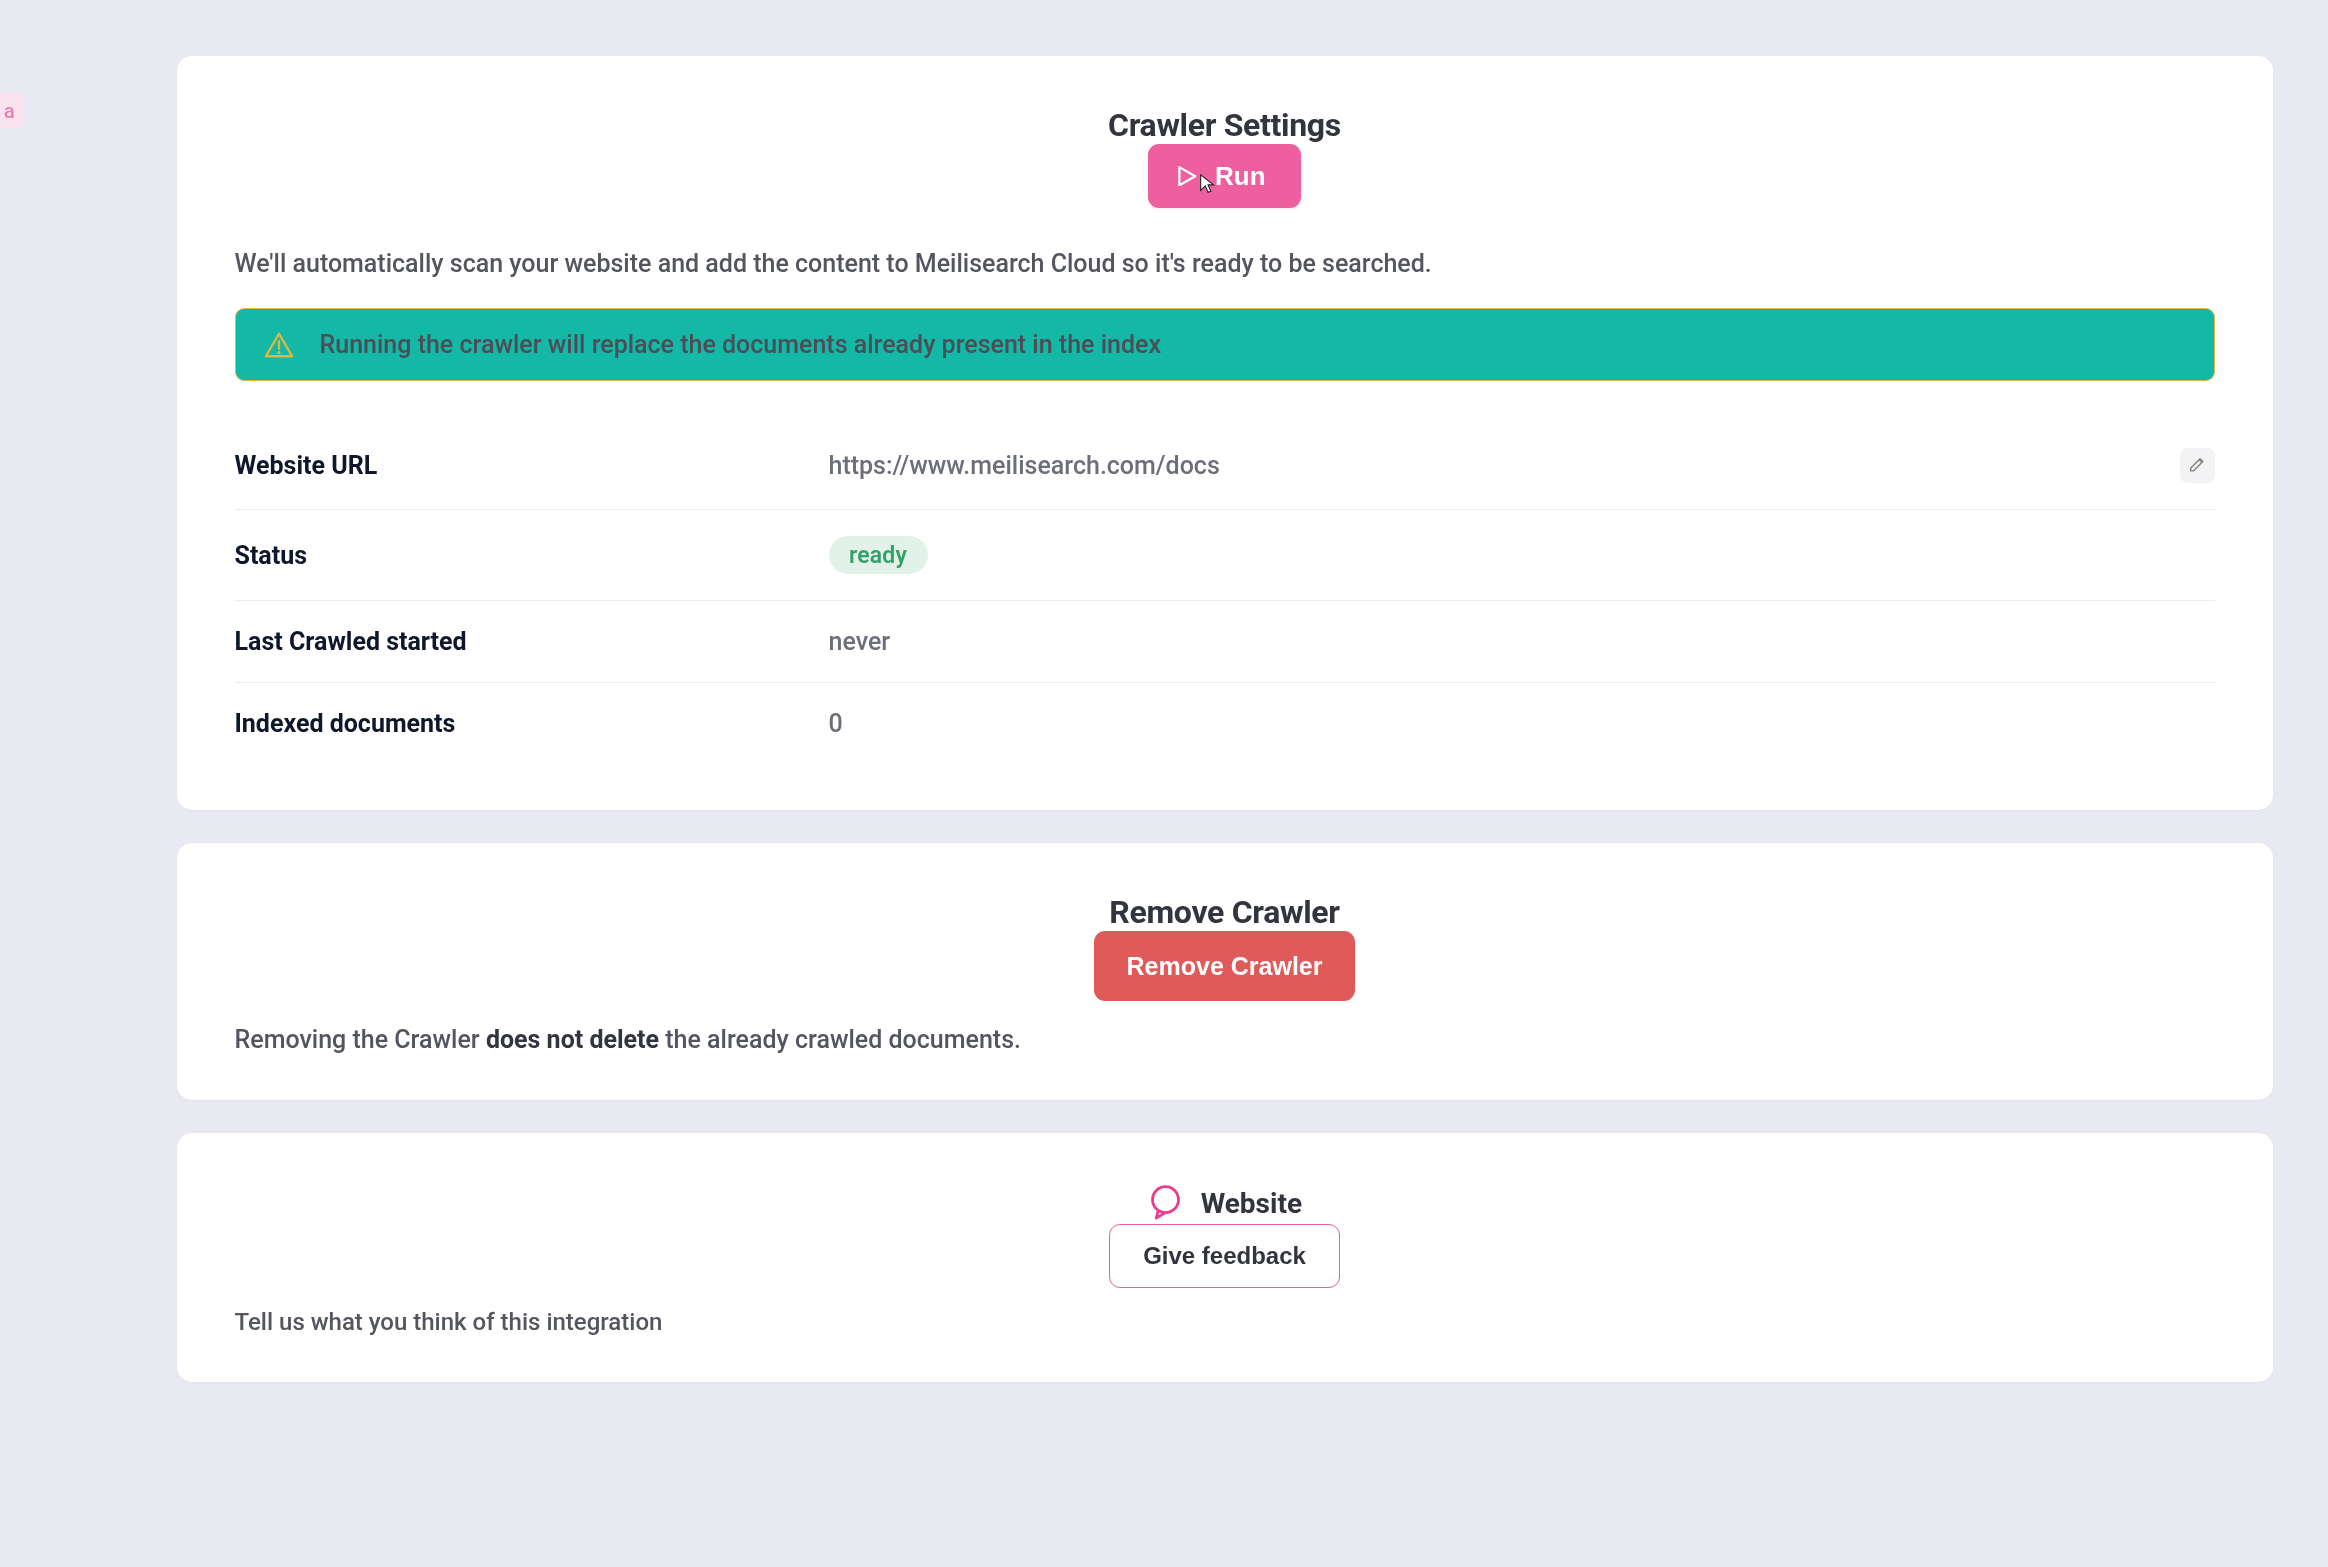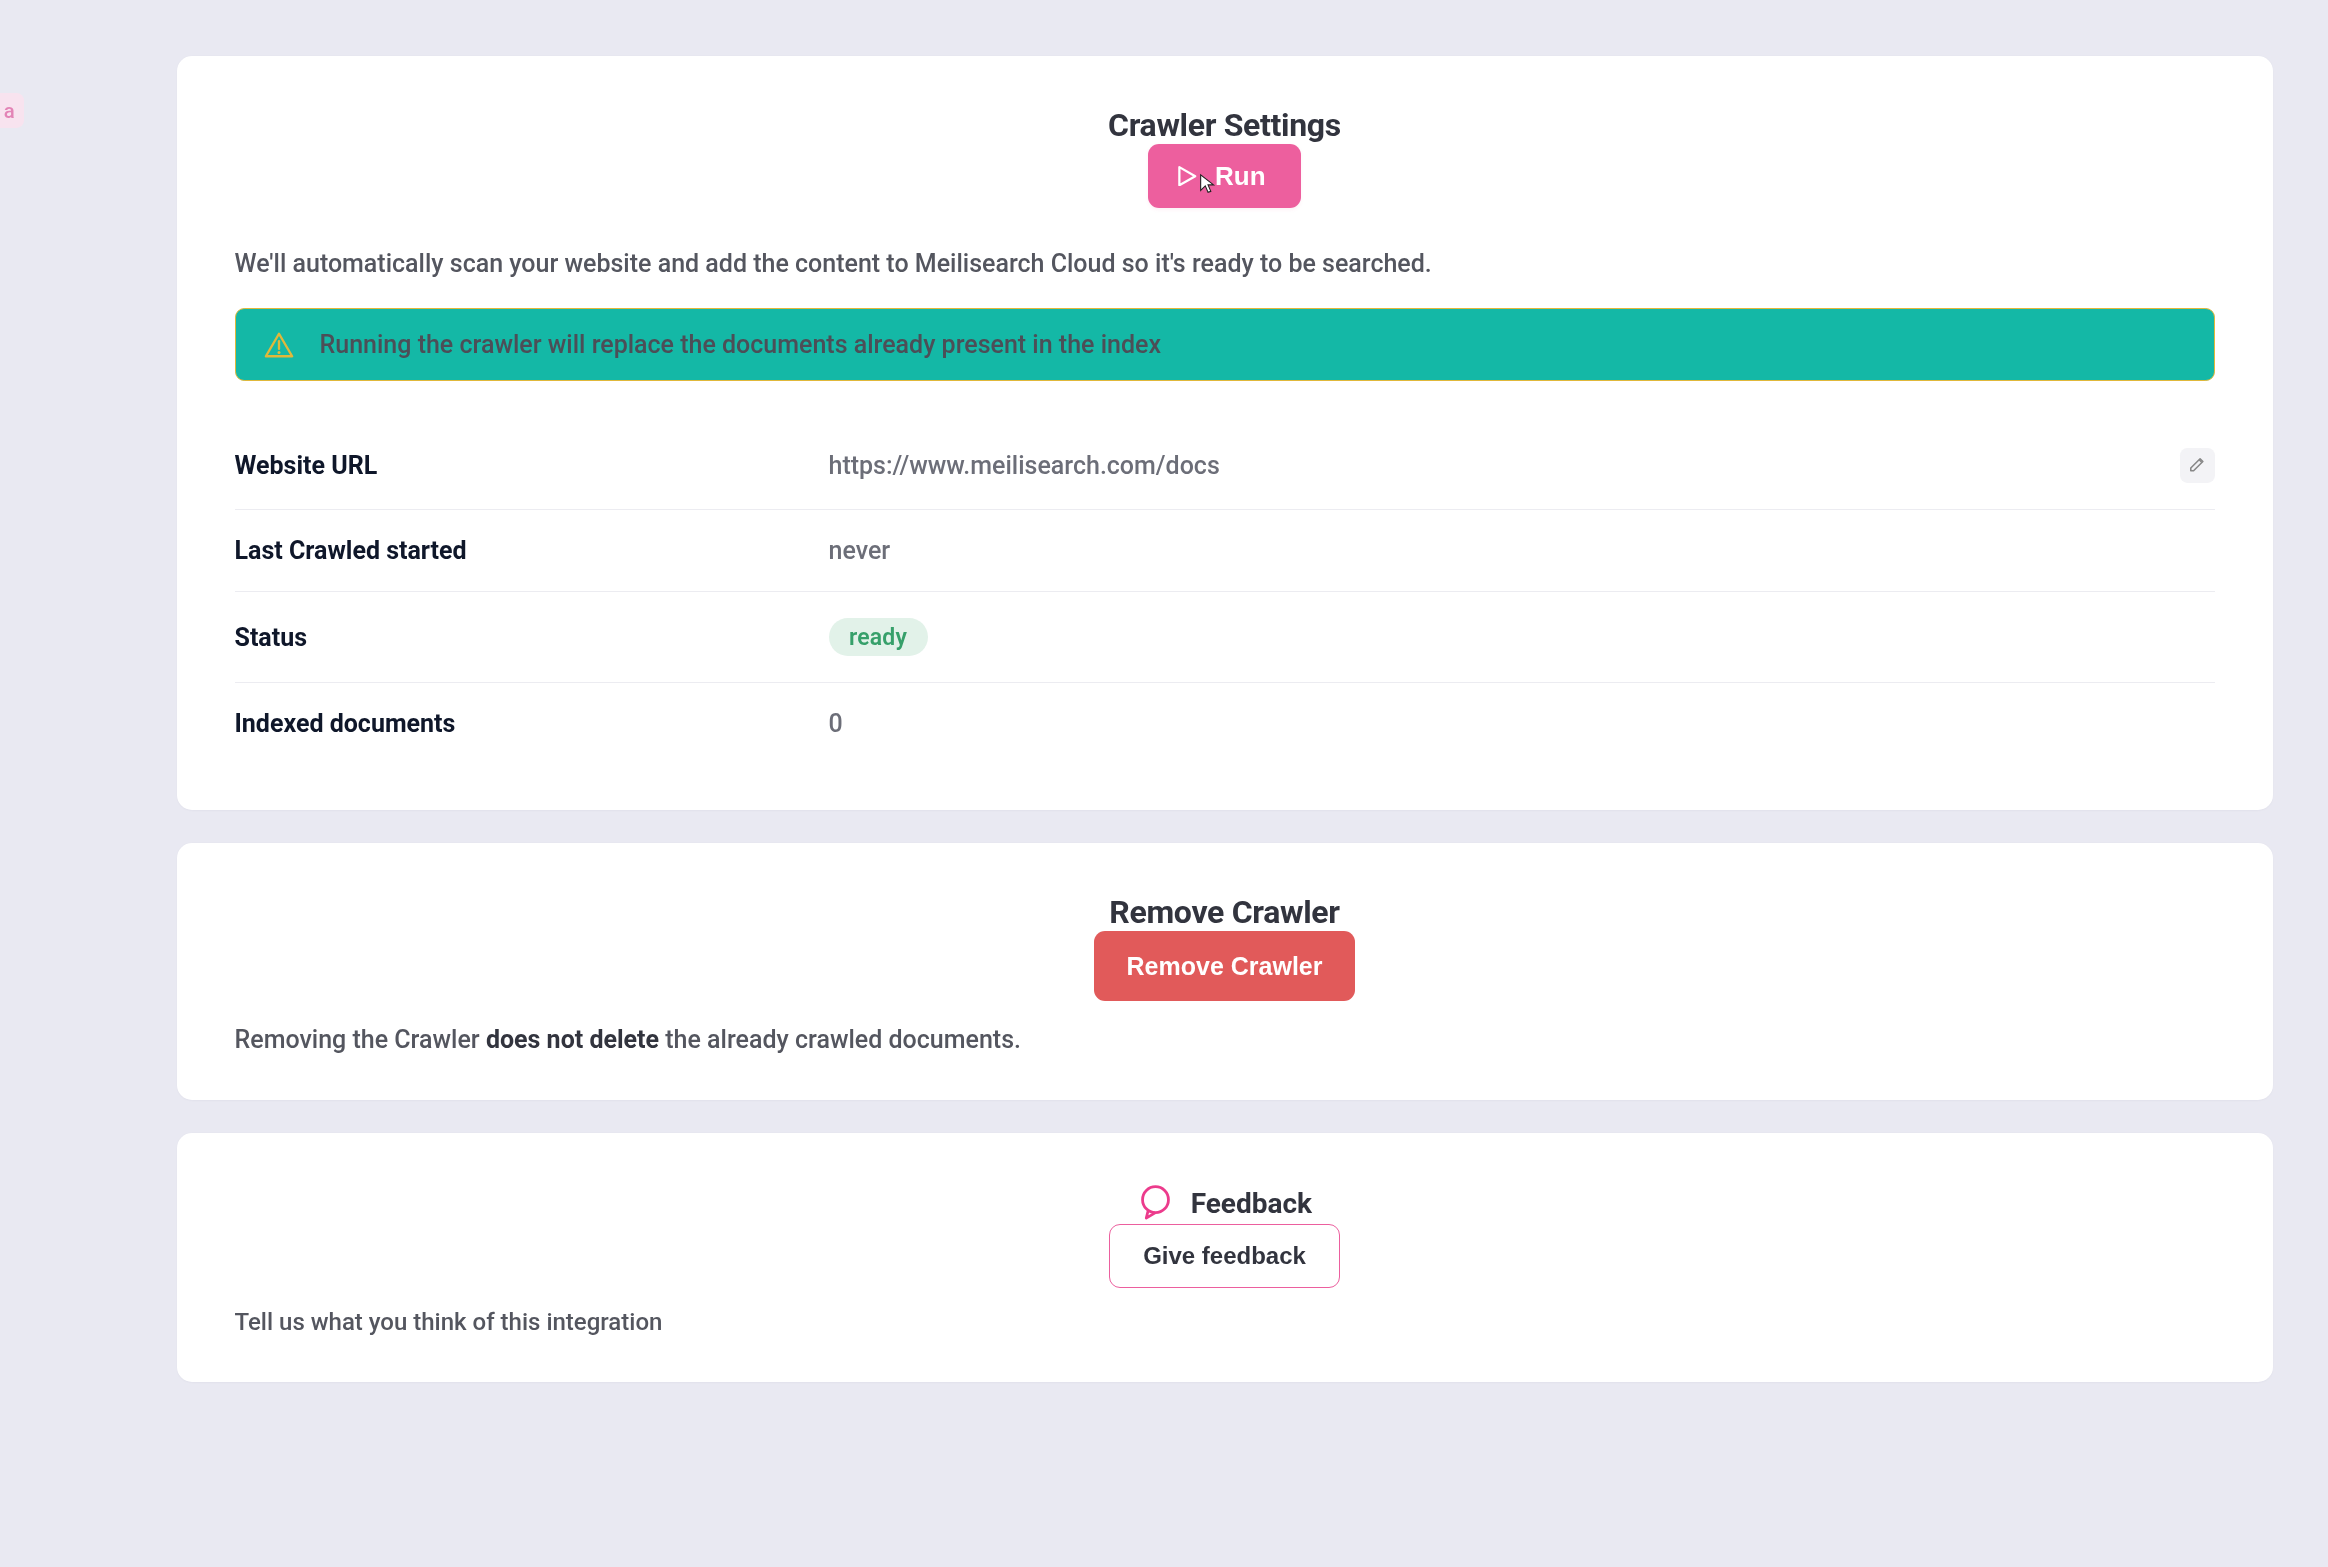--- a/index.html
+++ b/index.html
@@ -218,29 +218,29 @@
             <svg width="18.6" height="18.6" viewBox="0 0 20 20">
                 <path d="M3 17 L3 14 L13 4 L16 7 L6 17 Z" fill="none" stroke="#888" stroke-width="1.7" stroke-linejoin="round"></path>
                 <line x1="12" y1="5" x2="15" y2="8" stroke="#888" stroke-width="1.7"></line>
               </svg>
           </span>
         </button>
       </div>
     </div>
 
     <div class="settings-row">
-      <div class="settings-label">Last Crawled started</div>
-      <div class="settings-value">never</div>
-    </div>
-
-    <div class="settings-row">
       <div class="settings-label">Status</div>
       <div class="settings-value">
         <span class="status-badge">ready</span>
       </div>
+    </div>
+
+    <div class="settings-row">
+      <div class="settings-label">Last Crawled started</div>
+      <div class="settings-value">never</div>
     </div>
 
     <div class="settings-row">
       <div class="settings-label">Indexed documents</div>
       <div class="settings-value">0</div>
     </div>
   </section>
 
   <section class="card remove-card">
     <div class="card-header">
@@ -254,21 +254,21 @@
 
   <section class="card feedback-card">
     <div class="card-header">
       <div class="feedback-header">
         <span>
           <svg width="37" height="37" viewBox="0 0 40 40">
               <circle cx="20" cy="18" r="14" fill="none" stroke="#ec3b8c" stroke-width="3"></circle>
               <path d="M12 30 L10 38 L20 32" fill="none" stroke="#ec3b8c" stroke-width="3" stroke-linejoin="round"></path>
             </svg>
         </span>
-        <span class="feedback-title">Feedback</span>
+        <span class="feedback-title">Website</span>
       </div>
       <button class="feedback-btn">Give feedback</button>
     </div>
     <p class="feedback-desc">Tell us what you think of this integration</p>
   </section>
 
 </div>
 
 
 </body></html>

